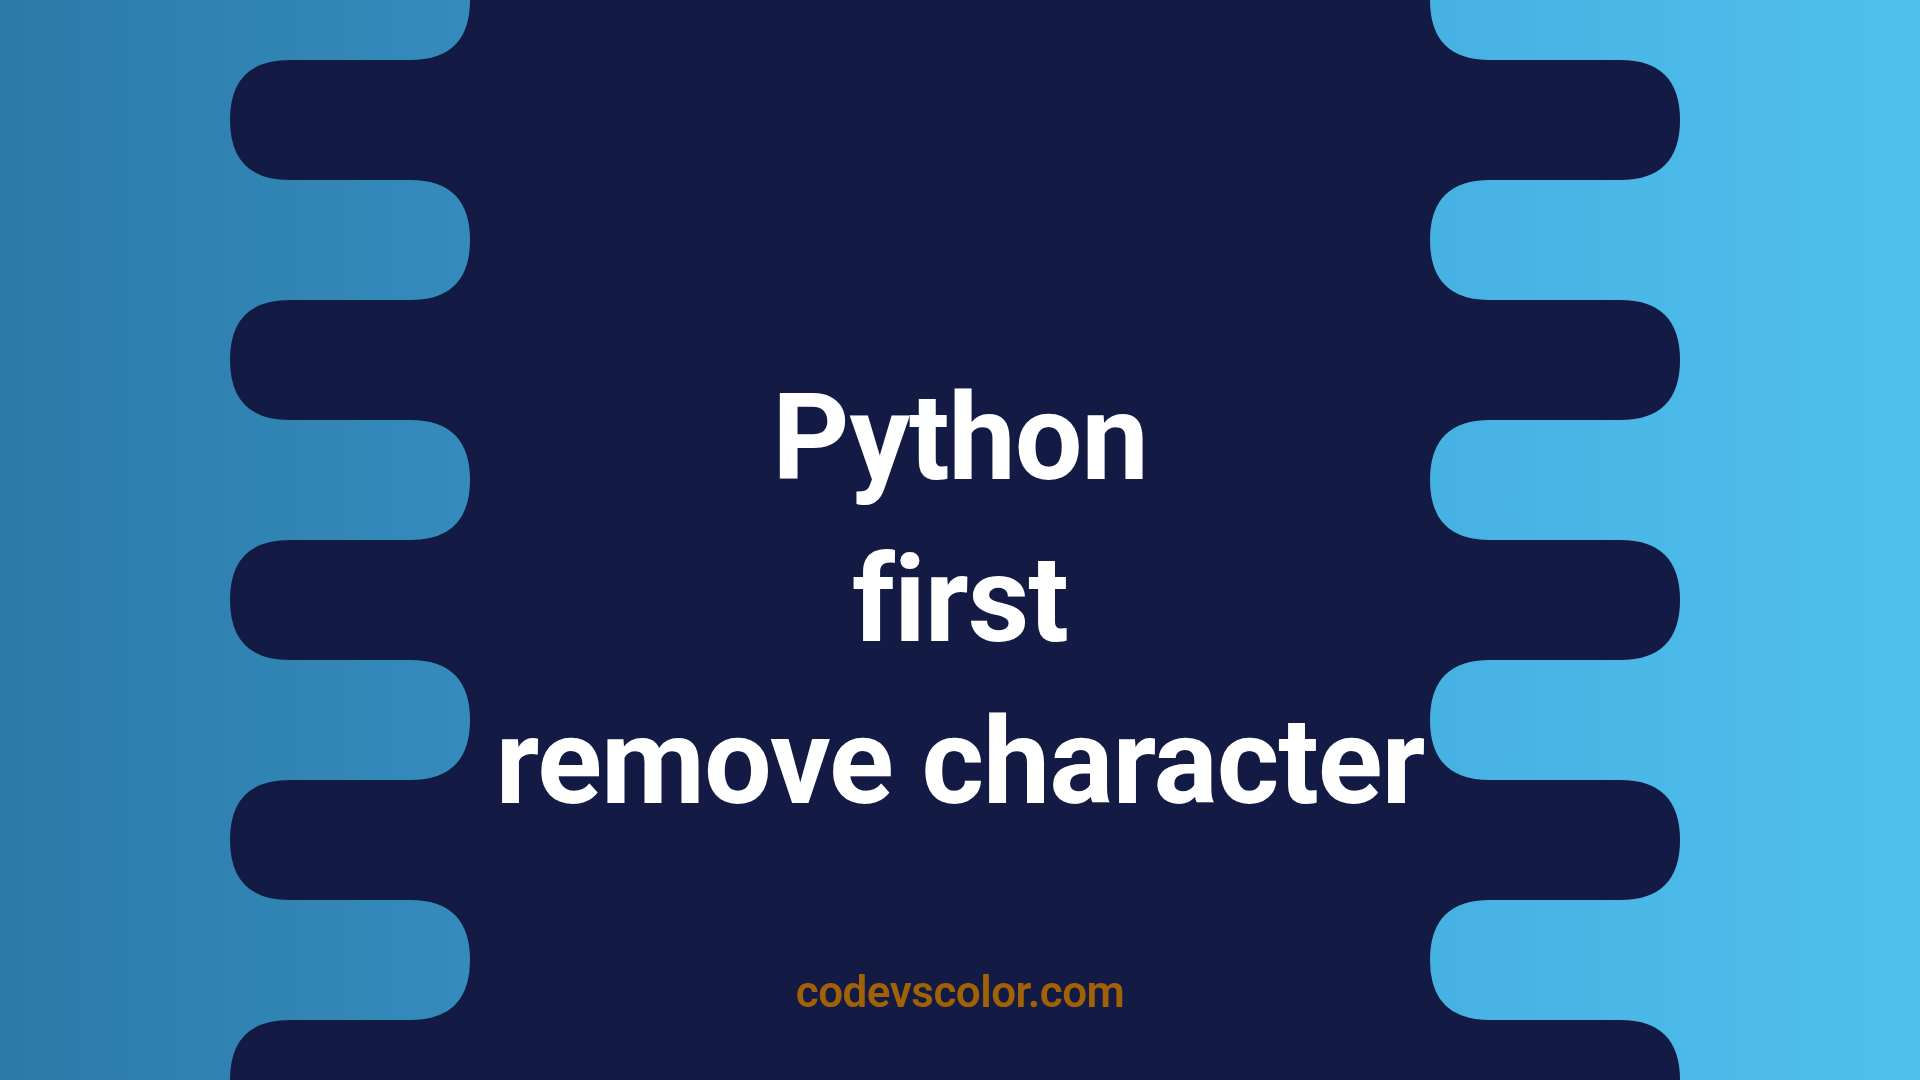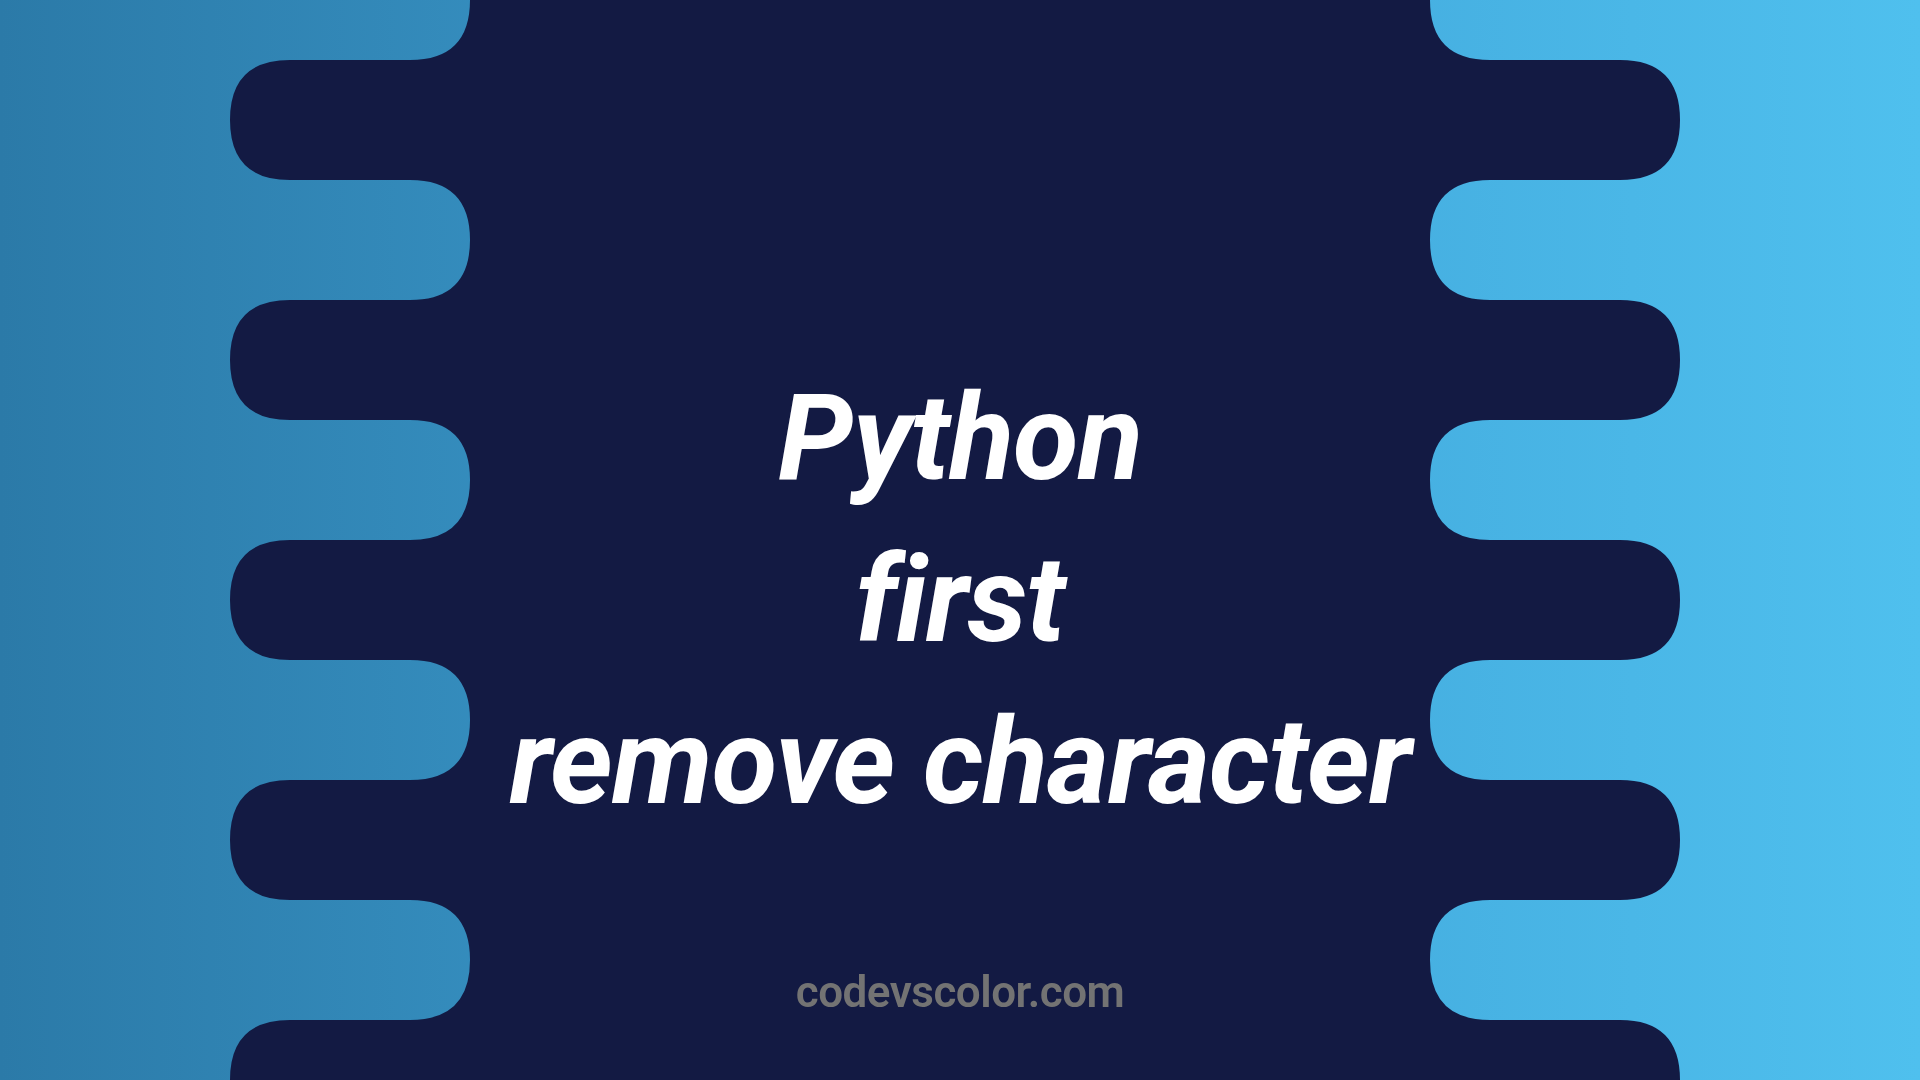--- a/index.html
+++ b/index.html
@@ -33,28 +33,27 @@
     align-items: center;
     padding-top: 120px;
   }
   .title {
     color: #ffffff;
     font-size: 120px;
     font-weight: 700;
     text-align: center;
     line-height: 1.35;
     letter-spacing: -1px;
-    font-style: italic;
   }
   .site-credit {
     position: absolute;
     bottom: 62px;
     width: 100%;
     text-align: center;
-    color: #737373;
+    color: #a16207;
     font-size: 44px;
     font-weight: 600;
     letter-spacing: -0.5px;
   }
 </style>
 </head>
 <body>
 
 <div class="bg-gradient"></div>
 

